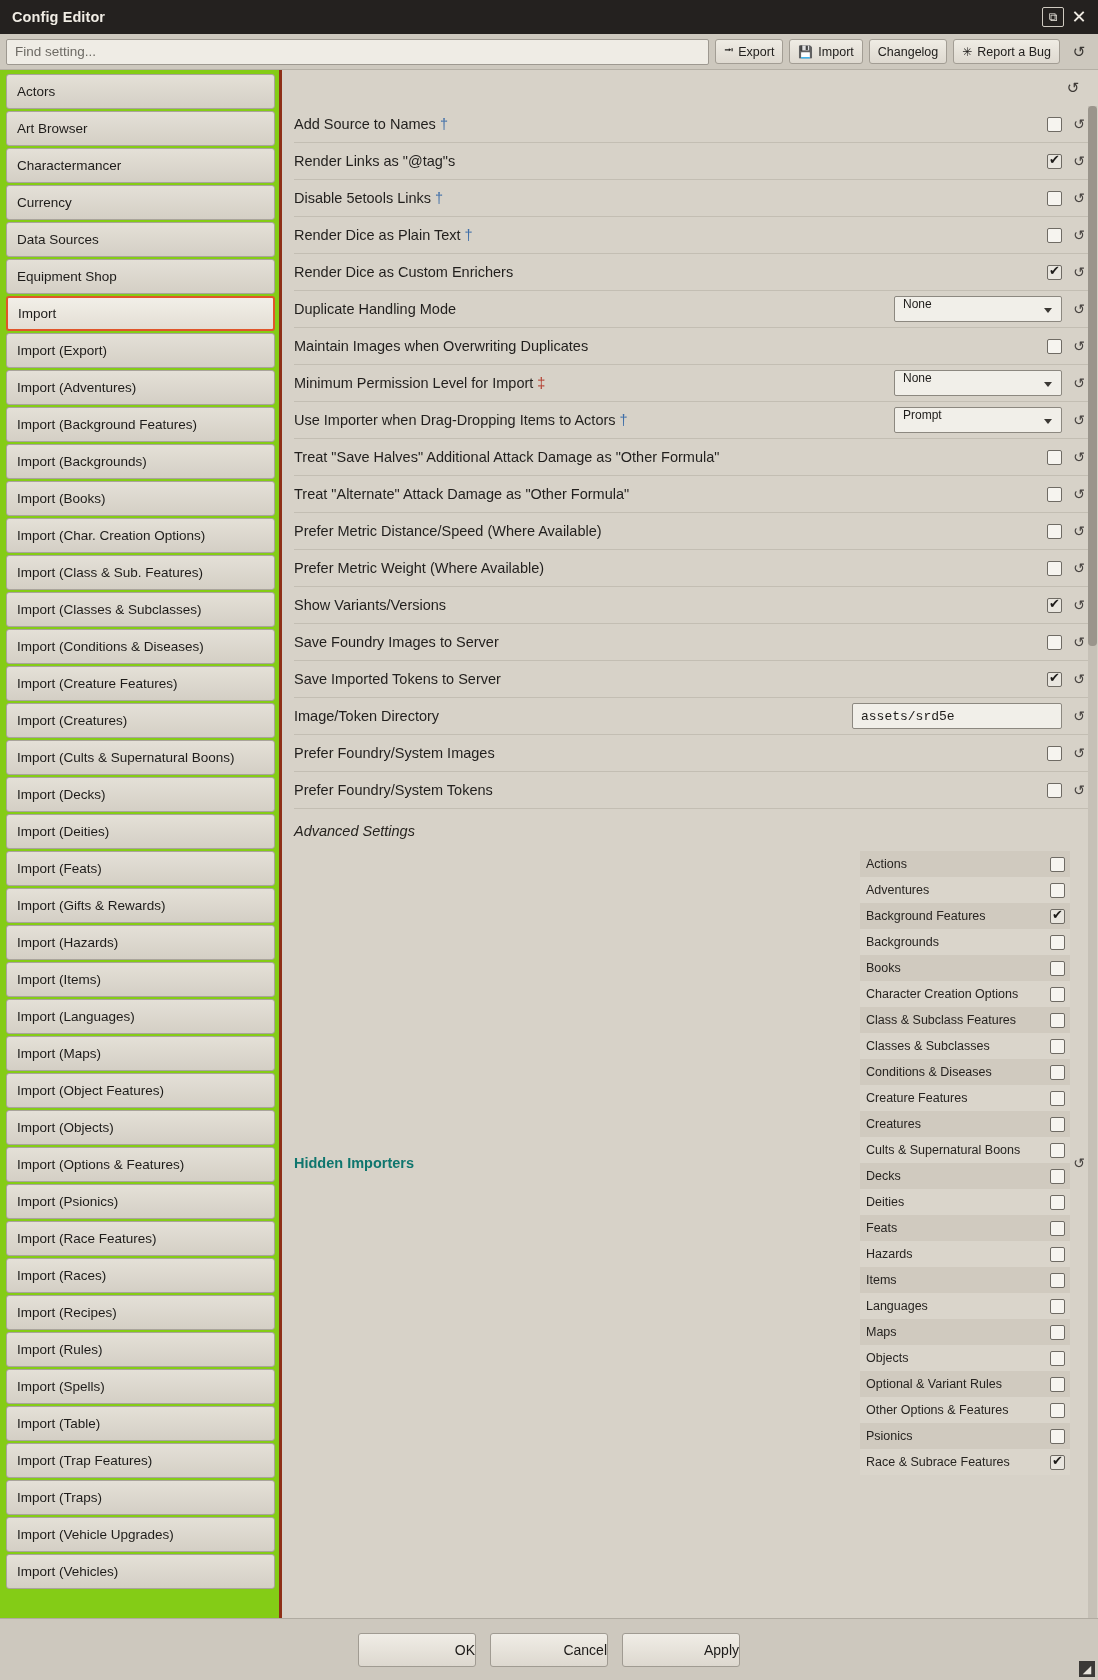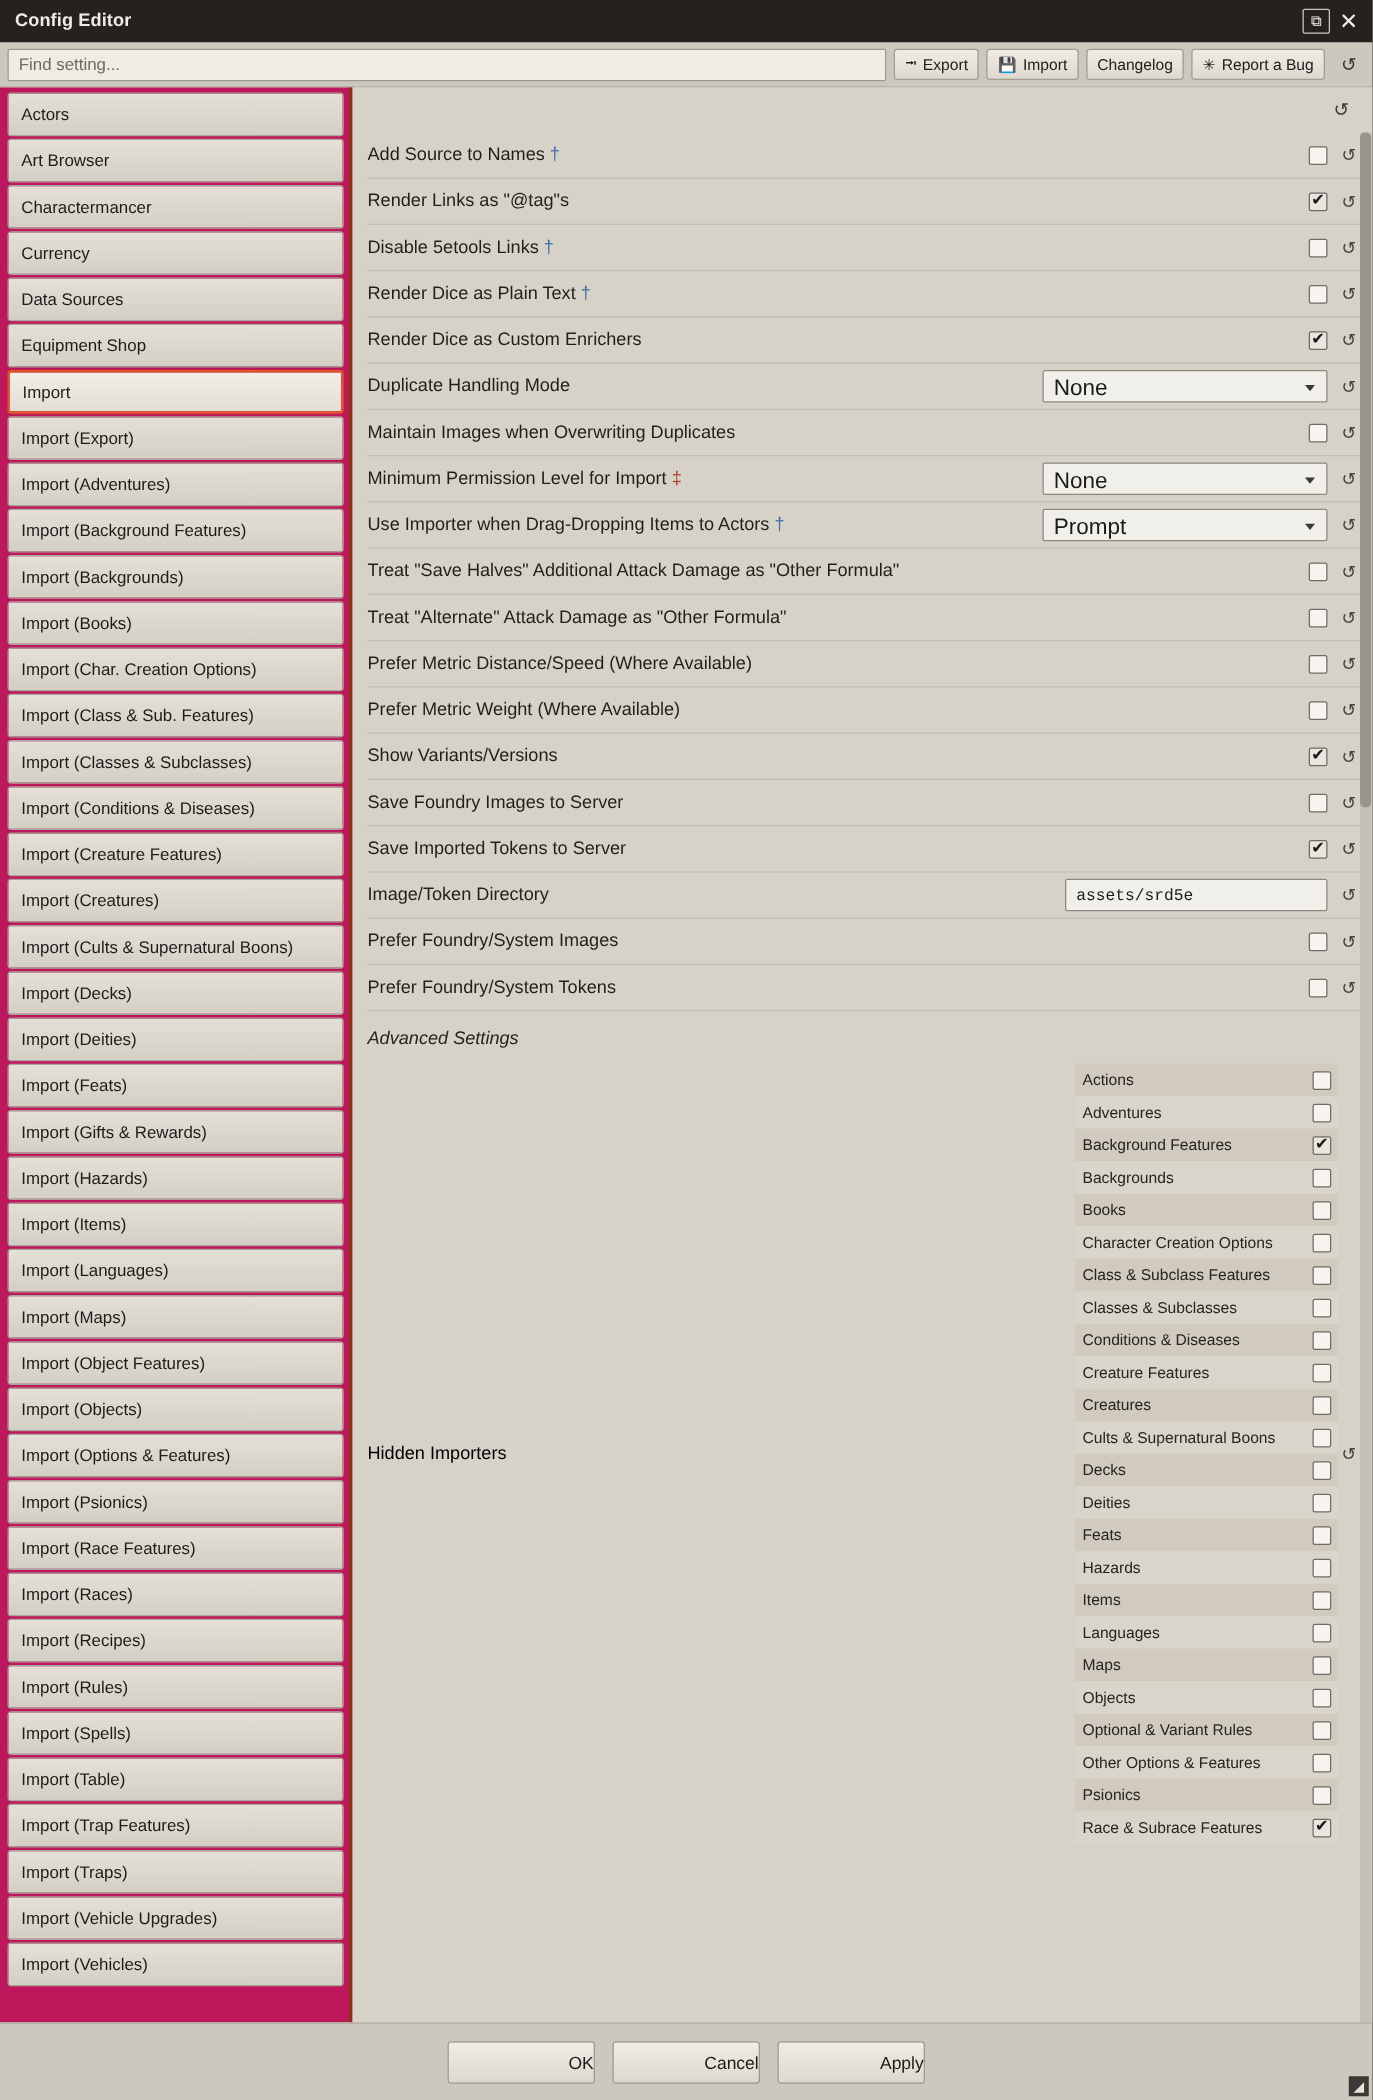--- a/index.html
+++ b/index.html
@@ -71,21 +71,21 @@
     display: flex; align-items: center; justify-content: center;
     font-size: 15px; color: #3a3734;
   }
 
   
   .body { flex: 1; display: flex; min-height: 0; background: #cdc8be; }
 
   
   .sidebar {
     width: 282px; flex: 0 0 282px;
-    background: #be185d;
+    background: #84cc16;
     overflow: hidden;
     padding: 4px 4px 0 6px;
     border-right: 3px solid #8e2f17;
   }
   .side-item {
     height: 35px;
     background: linear-gradient(#e4e0d7,#d4cfc5);
     border: 1px solid #a9a49b;
     border-radius: 3px;
     margin-bottom: 2px;
@@ -138,27 +138,27 @@
     display: inline-block;
     position: relative;
   }
   .cb.on { background: #e9e6df; }
   .cb.on::after {
     content: "✔";
     position: absolute; left: 1px; top: -3px;
     font-size: 13px; color: #1d1b19;
   }
   .sel {
-    width: 228px; height: 26px;
+    width: 168px; height: 26px;
     background: #f1efe9;
     border: 1px solid #8c8880;
     border-radius: 2px;
-    font-size: 18px; color: #1d1b19;
+    font-size: 12px; color: #1d1b19;
     padding: 0 8px;
-    display: flex; align-items: flex-end;
+    display: flex; align-items: flex-start;
     position: relative;
   }
   .sel::after {
     content: "";
     position: absolute; right: 9px; top: 11px;
     border-left: 4px solid transparent;
     border-right: 4px solid transparent;
     border-top: 5px solid #3b3834;
   }
   .txtin {
@@ -177,22 +177,22 @@
     font-size: 14.5px; font-style: italic; color: #26231f;
     padding: 14px 0 6px 0;
   }
   
   .hidden-block {
     display: flex; align-items: stretch;
     padding-top: 6px;
   }
   .hidden-label {
     flex: 1;
-    font-size: 14.5px; color: #000000;
-    display: flex; align-items: center;
+    font-size: 14.5px; color: #0f766e;
+    display: flex; align-items: center; font-weight: bold;
   }
   .hidden-list { width: 210px; flex: 0 0 210px; }
   .hrow {
     height: 26px;
     display: flex; align-items: center; justify-content: space-between;
     padding: 0 5px 0 6px;
     font-size: 12.5px; color: #272421;
   }
   .hrow:nth-child(odd) { background: #d0cabf; }
   .hrow:nth-child(even) { background: #dad5cb; }

